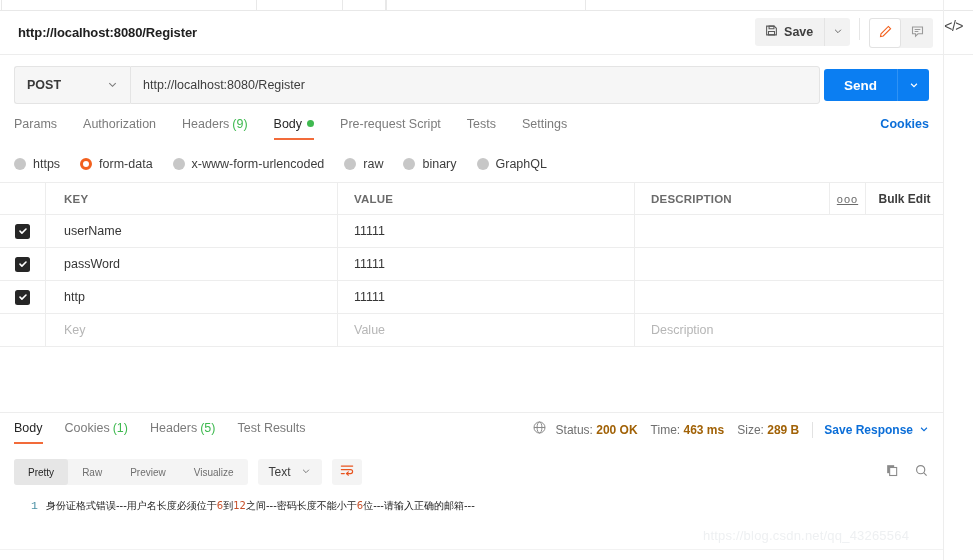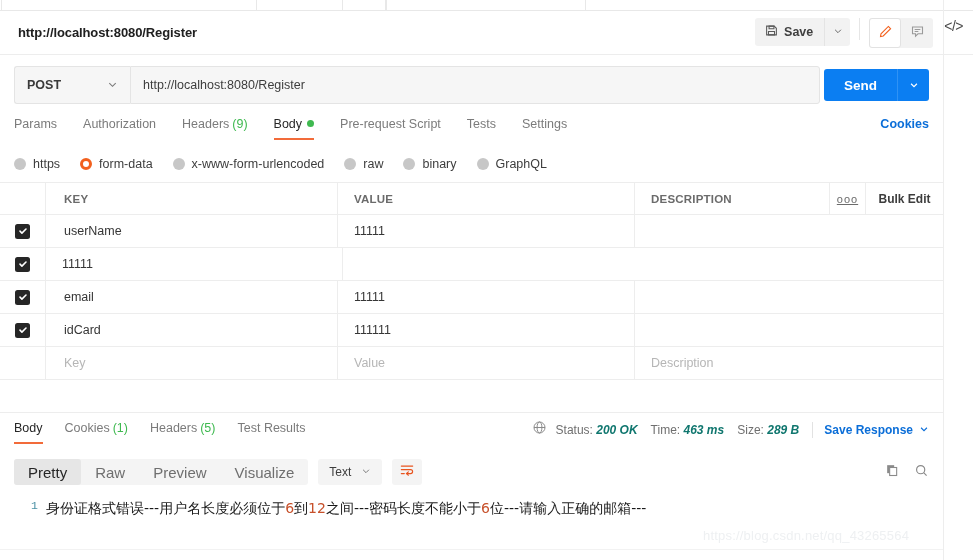--- a/index.html
+++ b/index.html
@@ -155,52 +155,52 @@
 
   
   .resptabs {
     position: absolute; left: 0; top: 417px; width: 943px; height: 32px;
     display: flex; align-items: flex-start; padding: 0 14px;
   }
   .resptabs .rtab { margin-right: 22px; }
   .status-wrap { margin-left: auto; display: flex; align-items: center; gap: 0; padding-top: 3px; }
   .globe { margin-right: 9px; }
   .stat { font-size: 12px; color: #6f6f6f; margin-right: 13px; white-space: nowrap; }
-  .stat .gv { color: #0f766e; font-weight: bold; font-style: italic; }
+  .stat .gv { color: #a16207; font-weight: bold; }
   .stat-div { width: 1px; height: 16px; background: #e2e2e2; margin: 0 11px 0 0; }
   .save-resp { font-size: 12px; color: #0b6ed8; font-weight: bold; cursor: pointer; display: flex; align-items: center; gap: 6px; }
 
   
   .viewerbar {
     position: absolute; left: 0; top: 455px; width: 943px; height: 34px;
     display: flex; align-items: center; padding: 0 14px;
   }
   .seg { display: flex; background: #f4f4f4; border-radius: 3px; height: 26px; }
   .seg-item {
-    display: flex; align-items: center; padding: 0 14px; font-size: 15px;
+    display: flex; align-items: center; padding: 0 14px; font-size: 10px;
     color: #6f6f6f; cursor: pointer; border-radius: 3px;
   }
   .seg-item.active { background: #e6e6e6; color: #262626; }
   .fmt-select {
     display: flex; align-items: center; gap: 10px; background: #f4f4f4; border-radius: 3px;
     height: 26px; padding: 0 11px; margin-left: 10px; cursor: pointer;
     font-size: 12px; color: #3d3d3d;
   }
   .wrap-btn {
     width: 30px; height: 26px; background: #f4f4f4; border-radius: 3px; margin-left: 10px;
     display: flex; align-items: center; justify-content: center; cursor: pointer;
   }
   .viewer-right { margin-left: auto; display: flex; align-items: center; gap: 14px; }
 
   
   .respbody { position: absolute; left: 0; top: 492px; width: 943px; height: 68px; }
   .code-line { display: flex; align-items: flex-start; padding-top: 7px; }
   .gutter { width: 46px; text-align: right; padding-right: 8px; font-size: 11.5px; color: #4a90a4;
             font-family: "Liberation Mono", monospace; }
-  .code-text { font-size: 14px; color: #1a1a1a; font-family: "DejaVu Sans", sans-serif; line-height: 1.4; }
+  .code-text { font-size: 10px; color: #1a1a1a; font-family: "DejaVu Sans", sans-serif; line-height: 1.4; }
   .num-hl { color: #c7502a; }
   .watermark {
     position: absolute; left: 703px; top: 528px; font-size: 13px; color: #eef0f2;
     letter-spacing: .2px; user-select: none;
   }
   .bottom-rule { position: absolute; left: 0; top: 549px; width: 943px; height: 1px; background: #f2f2f2; }
 </style>
 </head>
 <body>
 
@@ -371,65 +371,50 @@
     </div>
 
     <div class="trow">
       <div class="c-check">
           <span class="cbox">
         <svg width="10" height="10" viewBox="0 0 12 12" fill="none" stroke="#fff" stroke-width="1.9" stroke-linecap="round" stroke-linejoin="round">
               <path d="M2.4 6.2l2.3 2.3L9.6 3.6"></path>
             </svg>
       </span>
         </div>
+      <div class="c-key">
+          <span class="cell-text">passWord</span>
+        </div>
       <div class="c-val">
           <span class="cell-text">11111</span>
         </div>
       <div class="c-desc">
           <span class="cell-text"></span>
         </div>
     </div>
 
     <div class="trow">
       <div class="c-check">
           <span class="cbox">
         <svg width="10" height="10" viewBox="0 0 12 12" fill="none" stroke="#fff" stroke-width="1.9" stroke-linecap="round" stroke-linejoin="round">
               <path d="M2.4 6.2l2.3 2.3L9.6 3.6"></path>
             </svg>
       </span>
         </div>
       <div class="c-key">
-          <span class="cell-text">email</span>
+          <span class="cell-text">http</span>
         </div>
       <div class="c-val">
           <span class="cell-text">11111</span>
         </div>
       <div class="c-desc">
           <span class="cell-text"></span>
         </div>
     </div>
 
-    <div class="trow">
-      <div class="c-check">
-          <span class="cbox">
-        <svg width="10" height="10" viewBox="0 0 12 12" fill="none" stroke="#fff" stroke-width="1.9" stroke-linecap="round" stroke-linejoin="round">
-              <path d="M2.4 6.2l2.3 2.3L9.6 3.6"></path>
-            </svg>
-      </span>
-        </div>
-      <div class="c-key">
-          <span class="cell-text">idCard</span>
-        </div>
-      <div class="c-val">
-          <span class="cell-text">111111</span>
-        </div>
-      <div class="c-desc">
-          <span class="cell-text"></span>
-        </div>
-    </div>
 
     <div class="trow">
       <div class="c-check">
           <span class="cbox empty"></span>
         </div>
       <div class="c-key">
           <span class="cell-ph">Key</span>
         </div>
       <div class="c-val">
           <span class="cell-ph">Value</span>

